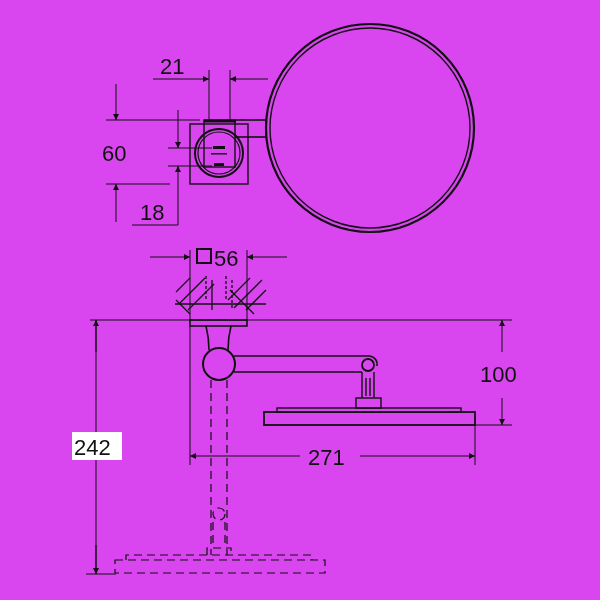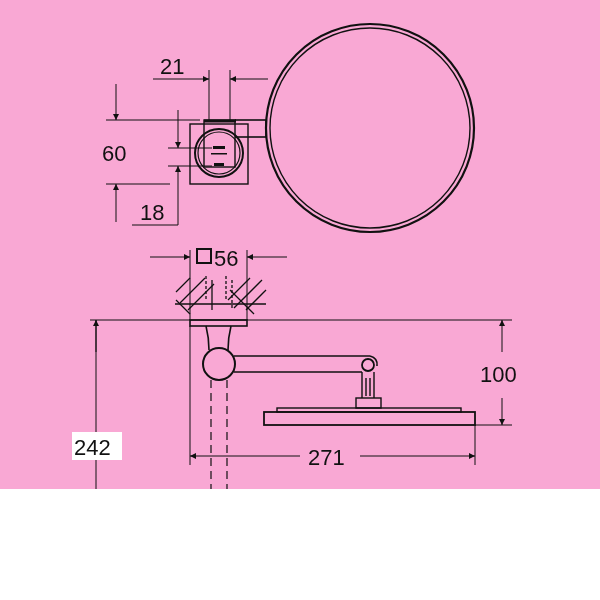--- a/index.html
+++ b/index.html
@@ -1,16 +1,16 @@
 <!DOCTYPE html>
 <html><head>
 <meta charset="utf-8">
 <style>
   html,body{margin:0;padding:0;background:#fff;}
-  #canvas{position:relative;width:600px;height:489px;background:#f9a8d4;overflow:hidden;}
+  #canvas{position:relative;width:600px;height:600px;background:#d946ef;overflow:hidden;}
   svg{position:absolute;left:0;top:0;}
   .dim{font-family:"Liberation Sans",sans-serif;font-size:22px;fill:#111;}
   .ln{stroke:#111;fill:none;}
 </style>
 </head>
 <body>
 
 <div id="canvas">
 <svg width="600" height="600" viewBox="0 0 600 600">
   <defs>

